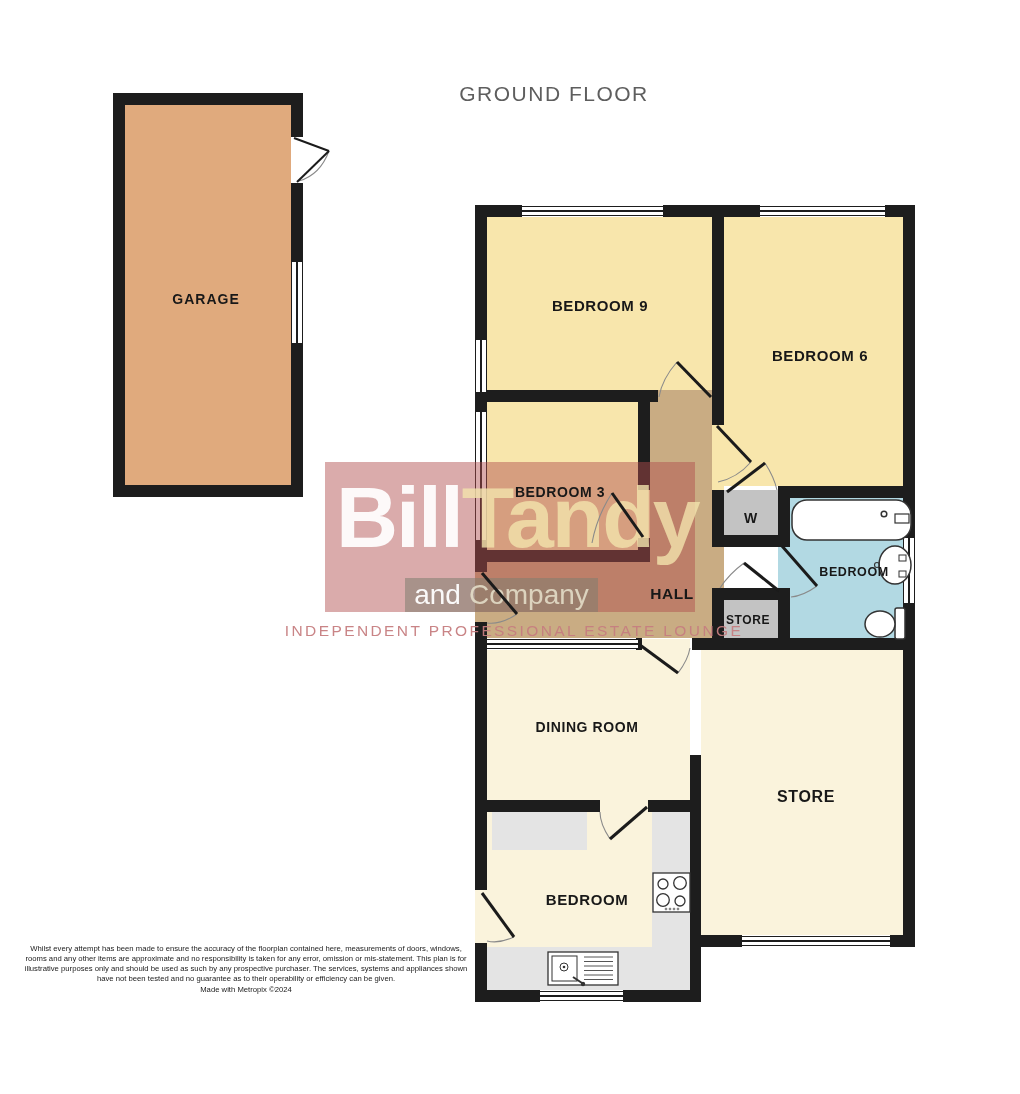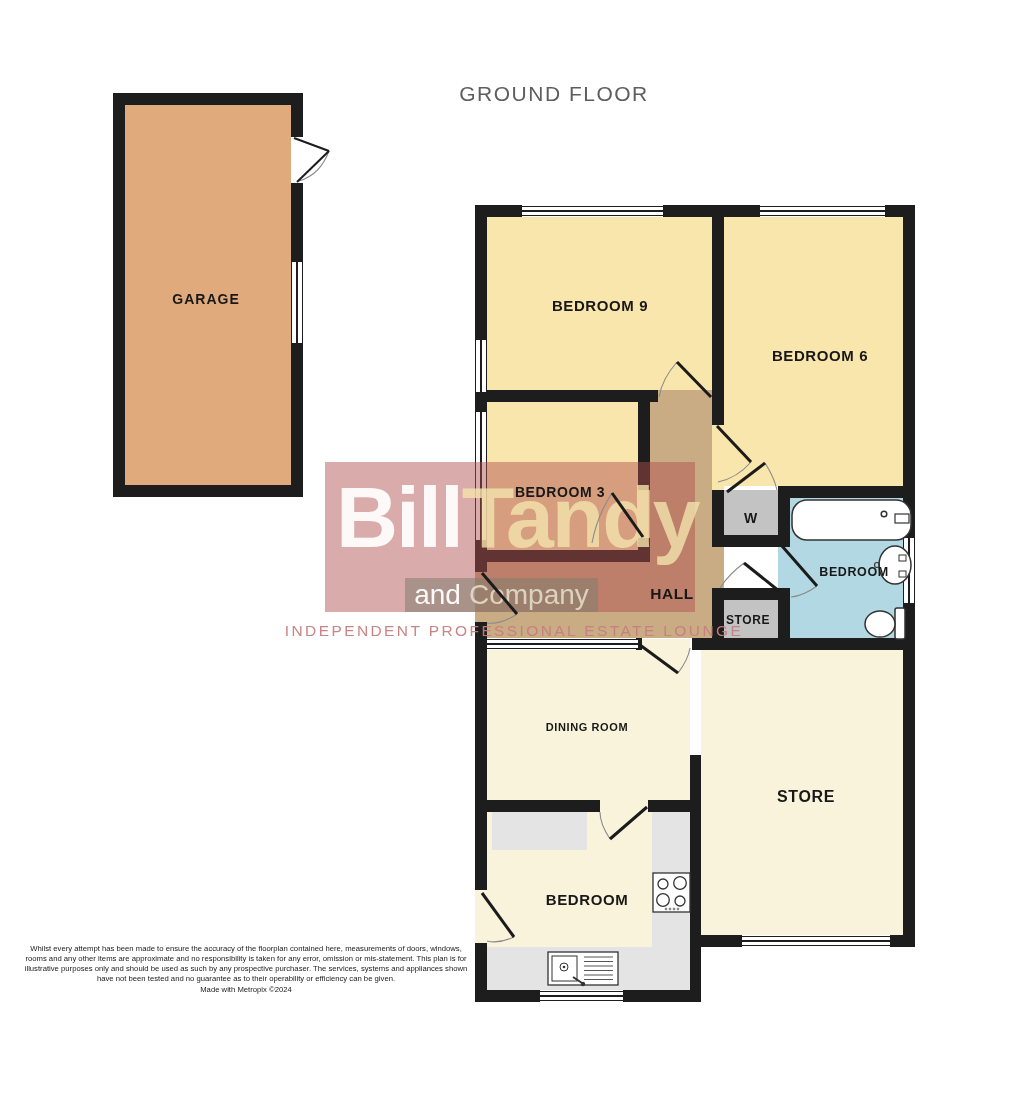--- a/index.html
+++ b/index.html
@@ -200,21 +200,21 @@
   </div>
 
   <div class="label" style="left:206px;top:299px;font-size:14px;letter-spacing:1px;">GARAGE</div>
   <div class="label" style="left:600px;top:305px;font-size:15px;">BEDROOM 9</div>
   <div class="label" style="left:820px;top:355px;font-size:15px;">BEDROOM 6</div>
   <div class="label" style="left:560px;top:492px;font-size:14px;">BEDROOM 3</div>
   <div class="label" style="left:751px;top:518px;font-size:14px;">W</div>
   <div class="label" style="left:854px;top:572px;font-size:12.5px;">BEDROOM</div>
   <div class="label" style="left:672px;top:594px;font-size:15.5px;">HALL</div>
   <div class="label" style="left:748px;top:620px;font-size:12px;">STORE</div>
-  <div class="label" style="left:587px;top:727px;font-size:11px;">DINING ROOM</div>
+  <div class="label" style="left:587px;top:727px;font-size:14px;">DINING ROOM</div>
   <div class="label" style="left:806px;top:797px;font-size:16px;">STORE</div>
   <div class="label" style="left:587px;top:899px;font-size:15px;">BEDROOM</div>
 
   <div class="disclaimer">
     <span>Whilst every attempt has been made to ensure the accuracy of the floorplan contained here, measurements of doors, windows, rooms and any other items are approximate and no responsibility is taken for any error, omission or mis-statement. This plan is for illustrative purposes only and should be used as such by any prospective purchaser. The services, systems and appliances shown have not been tested and no guarantee as to their operability or efficiency can be given.</span><br>
     <span>Made with Metropix ©2024</span>
   </div>
 </div>
 
 </body></html>

